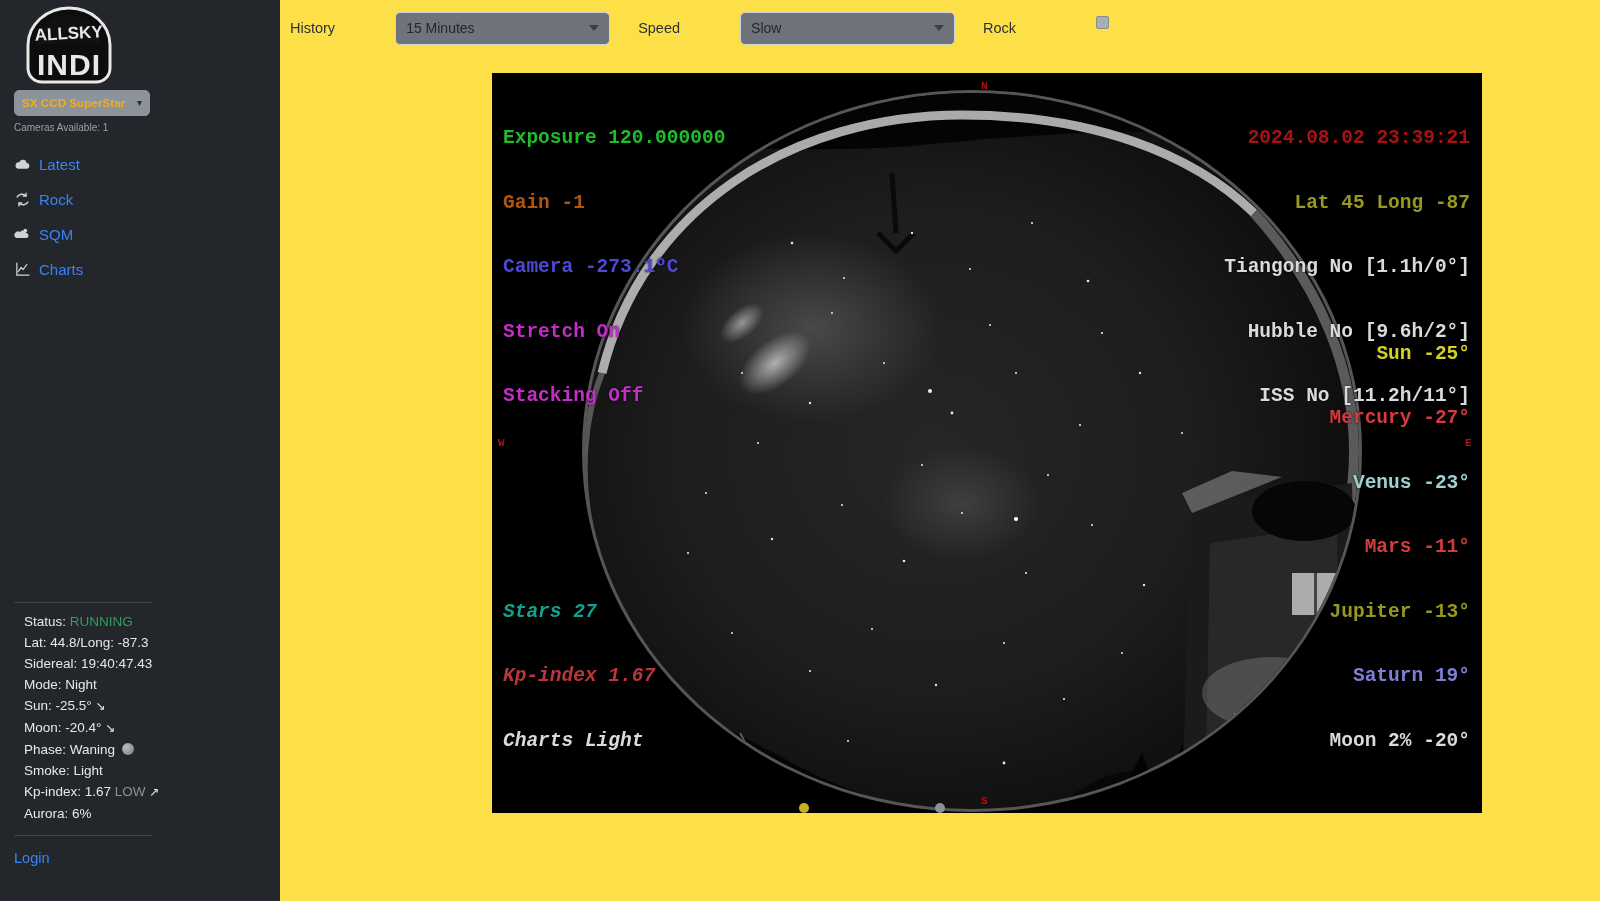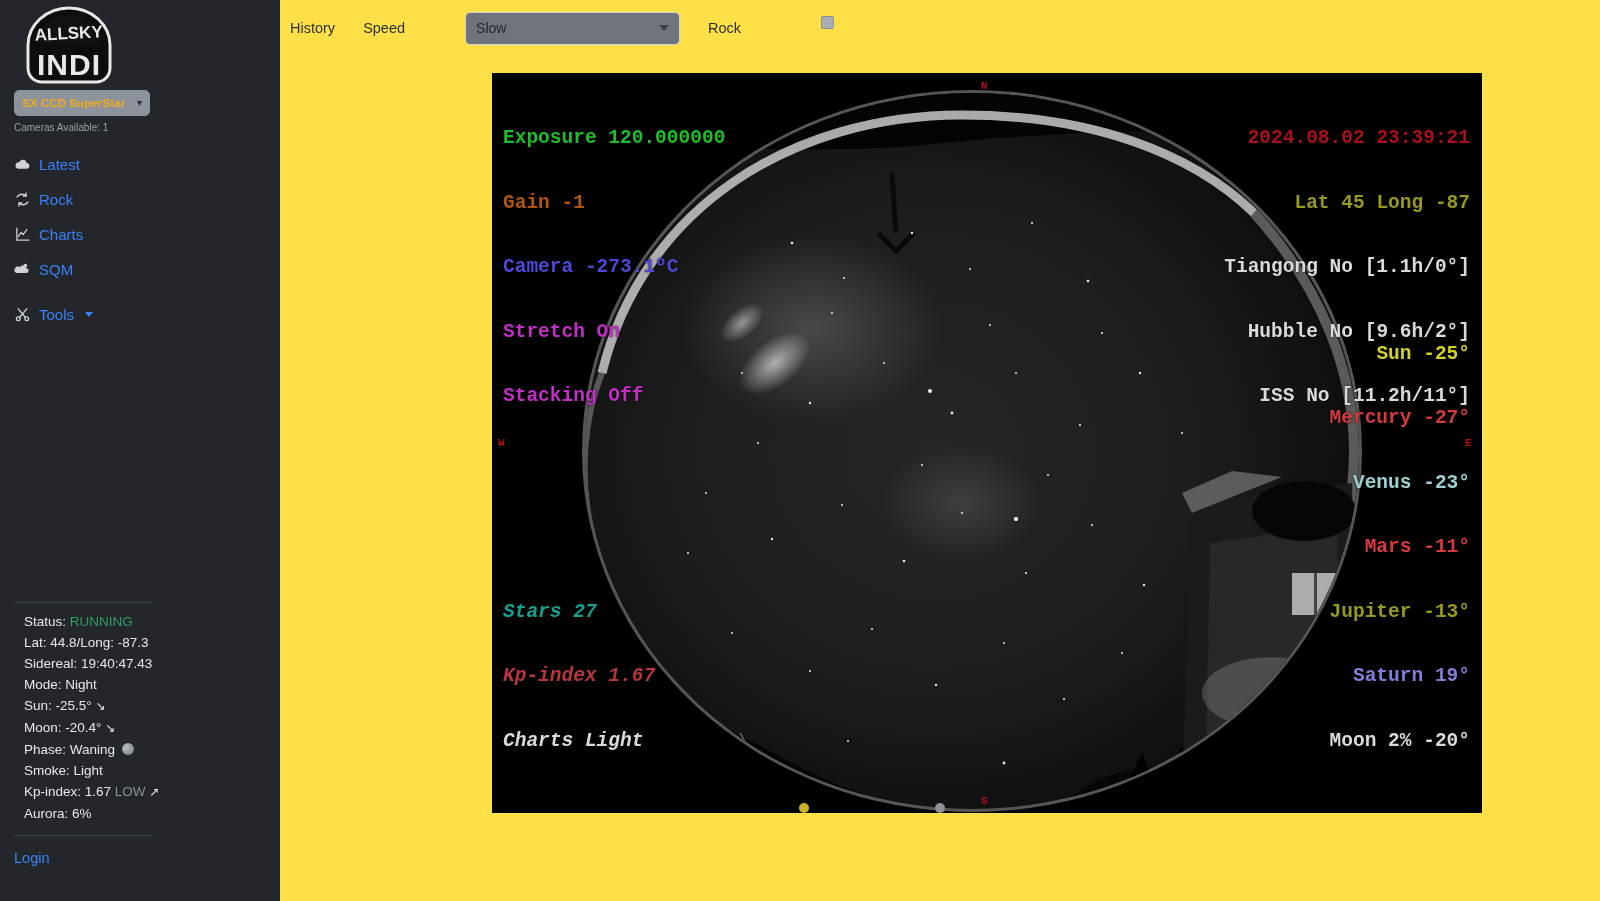--- a/index.html
+++ b/index.html
@@ -215,54 +215,43 @@
               <path d="M20 15a8 8 0 0 1-13 2"></path>
             <path d="M17 3v4h-4" stroke-linecap="round"></path>
               <path d="M7 21v-4h4" stroke-linecap="round"></path>
           </svg>
         </span>
         <span>Rock</span>
       </a>
 
       <a class="navitem">
         <span class="ico">
+          <svg width="17" height="17" viewBox="0 0 24 24" fill="#cfd3d8">
+            <path d="M3 17h14a3.5 3.5 0 0 0 .2-7 4.8 4.8 0 0 0-8.6-1.5A3.4 3.4 0 0 0 3 17z"></path>
+            <circle cx="16" cy="6.5" r="2.6" fill="#cfd3d8"></circle>
+          </svg>
+        </span>
+        <span>SQM</span>
+      </a>
+
+      <a class="navitem">
+        <span class="ico">
           <svg width="17" height="17" viewBox="0 0 24 24" fill="none" stroke="#cfd3d8" stroke-width="1.8">
             <path d="M4 3v17h17" stroke-linecap="round"></path>
             <path d="M6 15l4-6 3 3 5-7" stroke-linecap="round" stroke-linejoin="round"></path>
           </svg>
         </span>
         <span>Charts</span>
       </a>
 
-      <a class="navitem">
-        <span class="ico">
-          <svg width="17" height="17" viewBox="0 0 24 24" fill="#cfd3d8">
-            <path d="M3 17h14a3.5 3.5 0 0 0 .2-7 4.8 4.8 0 0 0-8.6-1.5A3.4 3.4 0 0 0 3 17z"></path>
-            <circle cx="16" cy="6.5" r="2.6" fill="#cfd3d8"></circle>
-          </svg>
-        </span>
-        <span>SQM</span>
-      </a>
-
       <div class="nav-gap"></div>
 
 
       <div class="nav-gap"></div>
 
-      <a class="navitem">
-        <span class="ico">
-          <svg width="17" height="17" viewBox="0 0 24 24" fill="none" stroke="#cfd3d8" stroke-width="1.9">
-            <circle cx="6" cy="18" r="2.6"></circle>
-              <circle cx="18" cy="18" r="2.6"></circle>
-            <path d="M7.8 16.2L18 4M16.2 16.2L6 4" stroke-linecap="round"></path>
-          </svg>
-        </span>
-        <span>Tools</span>
-        <span class="caret"></span>
-      </a>
 
     </nav>
 
     <div class="hr-thin" id="hr-top"></div>
 
     <div id="statusblock">
       <div>
         <span>Status:</span>
         <span class="st-running">RUNNING</span>
       </div>
@@ -292,20 +281,24 @@
 
     <div class="hr-thin" id="hr-bottom"></div>
     <a id="login-link">Login</a>
   </aside>
 
   <section id="main">
 
     <div id="toolbar">
       <span class="tb-label" id="lbl-history">History</span>
 
+      <div class="tb-select" id="sel-history">
+        <span class="val">15 Minutes</span>
+        <span class="chev2"></span>
+      </div>
 
       <span class="tb-label" id="lbl-speed">Speed</span>
 
       <div class="tb-select" id="sel-speed">
         <span class="val">Slow</span>
         <span class="chev2"></span>
       </div>
 
       <span class="tb-label" id="lbl-rock">Rock</span>
       <div id="chk-rock"></div>

